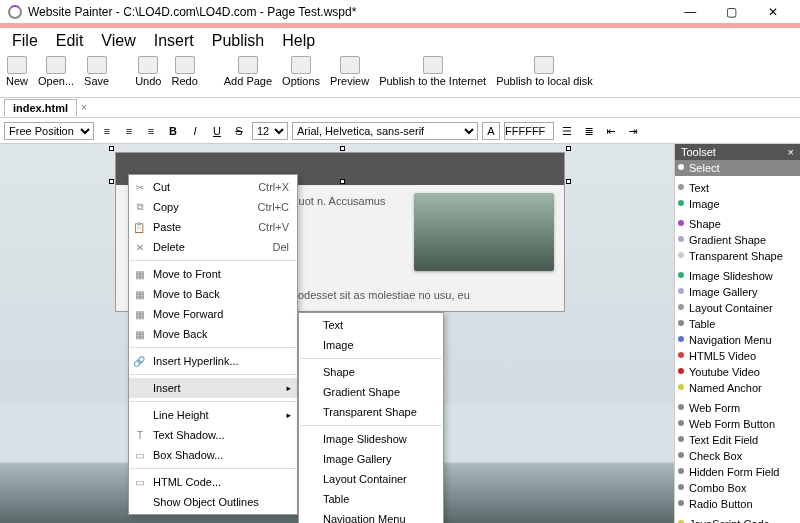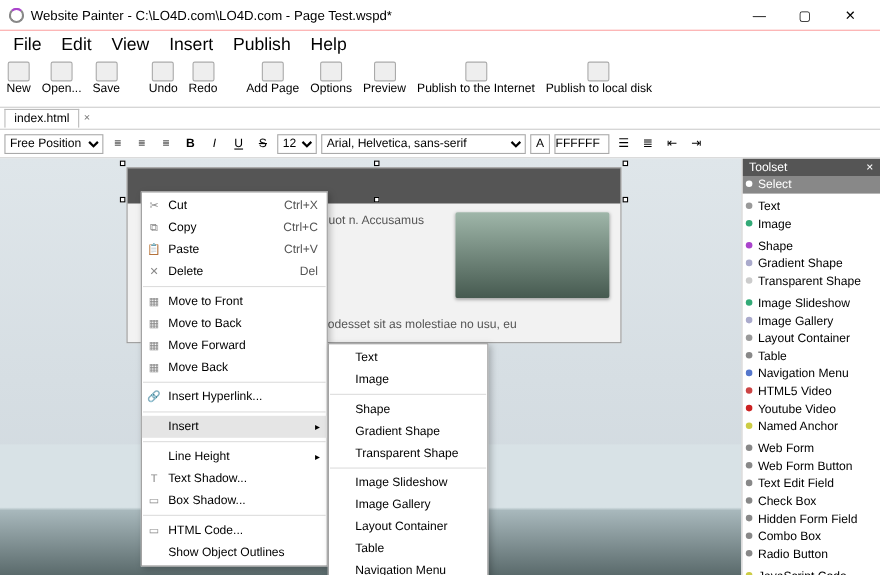--- a/index.html
+++ b/index.html
@@ -1,27 +1,27 @@
 <!DOCTYPE html>
 <html><head>
 <meta charset="utf-8">
 <style>
   * { box-sizing: border-box; margin: 0; padding: 0; font-family: "Segoe UI", Tahoma, sans-serif; }
   html, body { width: 800px; height: 523px; overflow: hidden; background: #fff; }
-  .titlebar { height: 28px; display: flex; align-items: center; padding: 0 8px; font-size: 12px; border-bottom: 1px solid #fca5a5; }
+  .titlebar { height: 28px; display: flex; align-items: center; padding: 0 8px; font-size: 12px; border-bottom: 5px solid #fca5a5; }
   .titlebar .icon { width: 14px; height: 14px; margin-right: 6px; border: 2px solid #888; border-top-color:#a4c; border-radius: 50%; }
   .titlebar .spacer { flex: 1; }
   .titlebar .winbtns span { width: 38px; text-align: center; font-size: 12px; display: inline-block; cursor: default; }
   .menubar { display: flex; padding: 2px 4px; font-size: 16px; gap: 2px; }
   .menubar div { padding: 2px 8px; }
   .toolbar { display: flex; align-items: flex-end; padding: 2px 6px 10px; gap: 10px; font-size: 11px; border-bottom: 1px solid #ccc; }
   .toolbar .tbitem { display: flex; flex-direction: column; align-items: center; gap: 1px; }
   .toolbar .tbitem .ico { width: 20px; height: 18px; background:#eee; border:1px solid #aaa; border-radius:2px; }
   .tabbar { display:flex; align-items:center; border-bottom:1px solid #ccc; padding: 2px 4px; font-size:11px; height:20px; }
-  .tabbar .tab { padding: 2px 8px; font-weight:normal; border:1px solid #bbb; border-bottom:none; background:#fff; }
+  .tabbar .tab { padding: 2px 8px; font-weight:bold; border:1px solid #bbb; border-bottom:none; background:#fff; }
   .tabbar .close { margin-left:4px; font-size:10px; color:#777; }
   .fmtbar { display:flex; align-items:center; gap:4px; padding:3px 4px; font-size:11px; border-bottom:1px solid #ccc; height:26px; }
   .fmtbar select, .fmtbar input { font-size:11px; height:18px; border:1px solid #aaa; background:#fff; }
   .fmtbar .btn { width:18px; height:18px; border:1px solid transparent; text-align:center; line-height:16px; font-size:11px; }
   .main { position:relative; height: calc(523px - 28px - 20px - 26px - 20px - 26px); display:flex; }
   .canvas { flex:1; position:relative; background: linear-gradient(#dfe6ea,#cdd6dc); overflow:hidden; }
   .canvas .bgphoto { position:absolute; left:0; right:0; top:260px; bottom:0; background: linear-gradient(to top,#3a4a4a 0%,#a8b8bc 58%, #d8e2e6 60%); }
   .card { position:absolute; left:115px; top:8px; width:450px; background:#f2f2f2; border:1px solid #999; }
   .card .hdr { height:32px; background:#555; }
   .card .pad { padding:10px 12px; font-size:11px; color:#555; }

